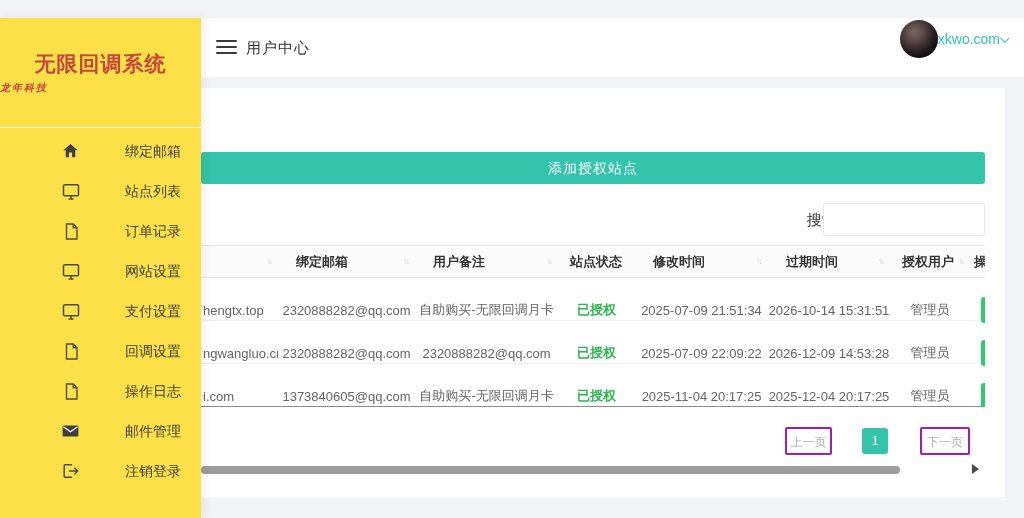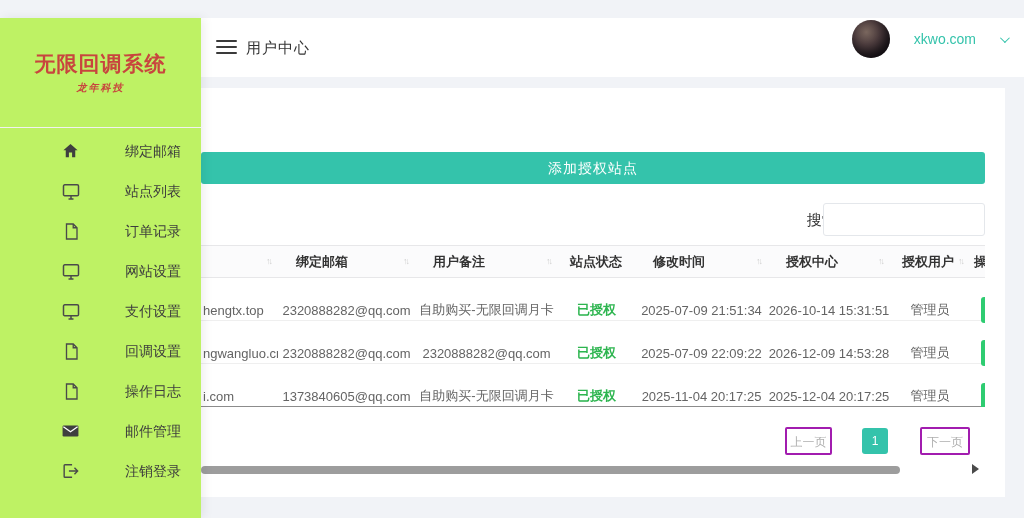--- a/index.html
+++ b/index.html
@@ -9,33 +9,33 @@
   html,body{width:1024px;height:518px;overflow:hidden;}
   body{
     position:relative;background:#f1f3f7;
     font-family:"Liberation Sans","DejaVu Sans",sans-serif;
   }
   
   .header{position:absolute;left:201px;top:18px;width:823px;height:59px;background:#fff;}
   .hamburger{position:absolute;left:15px;top:22px;width:21px;height:14px;cursor:pointer;}
   .hamburger span{display:block;width:21px;height:2px;background:#3a3a3a;border-radius:1px;margin-bottom:4px;}
   .page-title{position:absolute;left:45px;top:0;height:59px;line-height:59px;font-size:15px;color:#333;letter-spacing:1px;}
-  .user-area{position:absolute;right:17px;top:0;height:42px;display:flex;align-items:center;gap:24px;cursor:pointer;}
+  .user-area{position:absolute;right:17px;top:0;height:42px;display:flex;align-items:center;gap:0;cursor:pointer;}
   .avatar{width:38px;height:38px;border-radius:50%;
     background:radial-gradient(circle at 38% 32%,#7a675e 0%,#4a3a3c 38%,#241c22 72%,#120c12 100%);
     box-shadow:inset -4px -6px 10px rgba(0,0,0,.45);}
   .username{color:var(--teal);font-size:14px;}
   .chev{width:7px;height:7px;border-right:1.5px solid var(--teal);border-bottom:1.5px solid var(--teal);
     transform:rotate(45deg) translateY(-2px);}
   
-  .sidebar{position:absolute;left:0;top:18px;width:201px;height:500px;background:#bef264;z-index:10;
+  .sidebar{position:absolute;left:0;top:18px;width:201px;height:500px;background:#fde047;z-index:10;
     box-shadow:3px 0 10px rgba(0,0,0,.07);padding-left:12px;}
   .logo-title{position:absolute;top:32px;left:0;width:100%;text-align:center;
     color:var(--logo-red);font-size:21px;font-weight:800;letter-spacing:1px;}
-  .logo-sub{position:absolute;top:63px;left:0;width:100%;text-align:center;
+  .logo-sub{position:absolute;top:63px;left:0;width:100%;
     color:var(--logo-red);font-size:10px;font-weight:700;font-style:italic;letter-spacing:2px;}
   .menu-divider{position:absolute;top:109px;left:0;width:201px;border-top:1px solid #f1f1f1;}
   .menu-item{position:absolute;left:0;width:201px;height:40px;cursor:pointer;}
   .mi-icon{position:absolute;left:60px;top:50%;transform:translateY(-50%);width:21px;height:21px;display:flex;align-items:center;justify-content:center;}
   .mi-label{position:absolute;left:125px;top:0;height:40px;line-height:40px;font-size:14px;color:#3d3d3d;white-space:nowrap;}
   
   .card{position:absolute;left:201px;top:88px;width:804px;height:409px;background:#fff;}
   .add-btn{position:absolute;left:0;top:64px;width:784px;height:32px;background:var(--teal);
     border:none;border-radius:3px;color:#fff;font-size:14px;text-align:center;line-height:32px;cursor:pointer;
     font-family:inherit;letter-spacing:1px;}
@@ -198,21 +198,21 @@
         <span class="sort">↑↓</span>
       </div>
       <div class="th c4" style="padding-left:12px">
         <span>站点状态</span>
       </div>
       <div class="th c5">
         <span>修改时间</span>
         <span class="sort">↑↓</span>
       </div>
       <div class="th c6">
-        <span>授权中心</span>
+        <span>过期时间</span>
         <span class="sort">↑↓</span>
       </div>
       <div class="th c7" style="padding-left:12px">
         <span>授权用户</span>
         <span class="sort">↑↓</span>
       </div>
       <div class="th c8">
         <span>操作</span>
       </div>
     </div>

